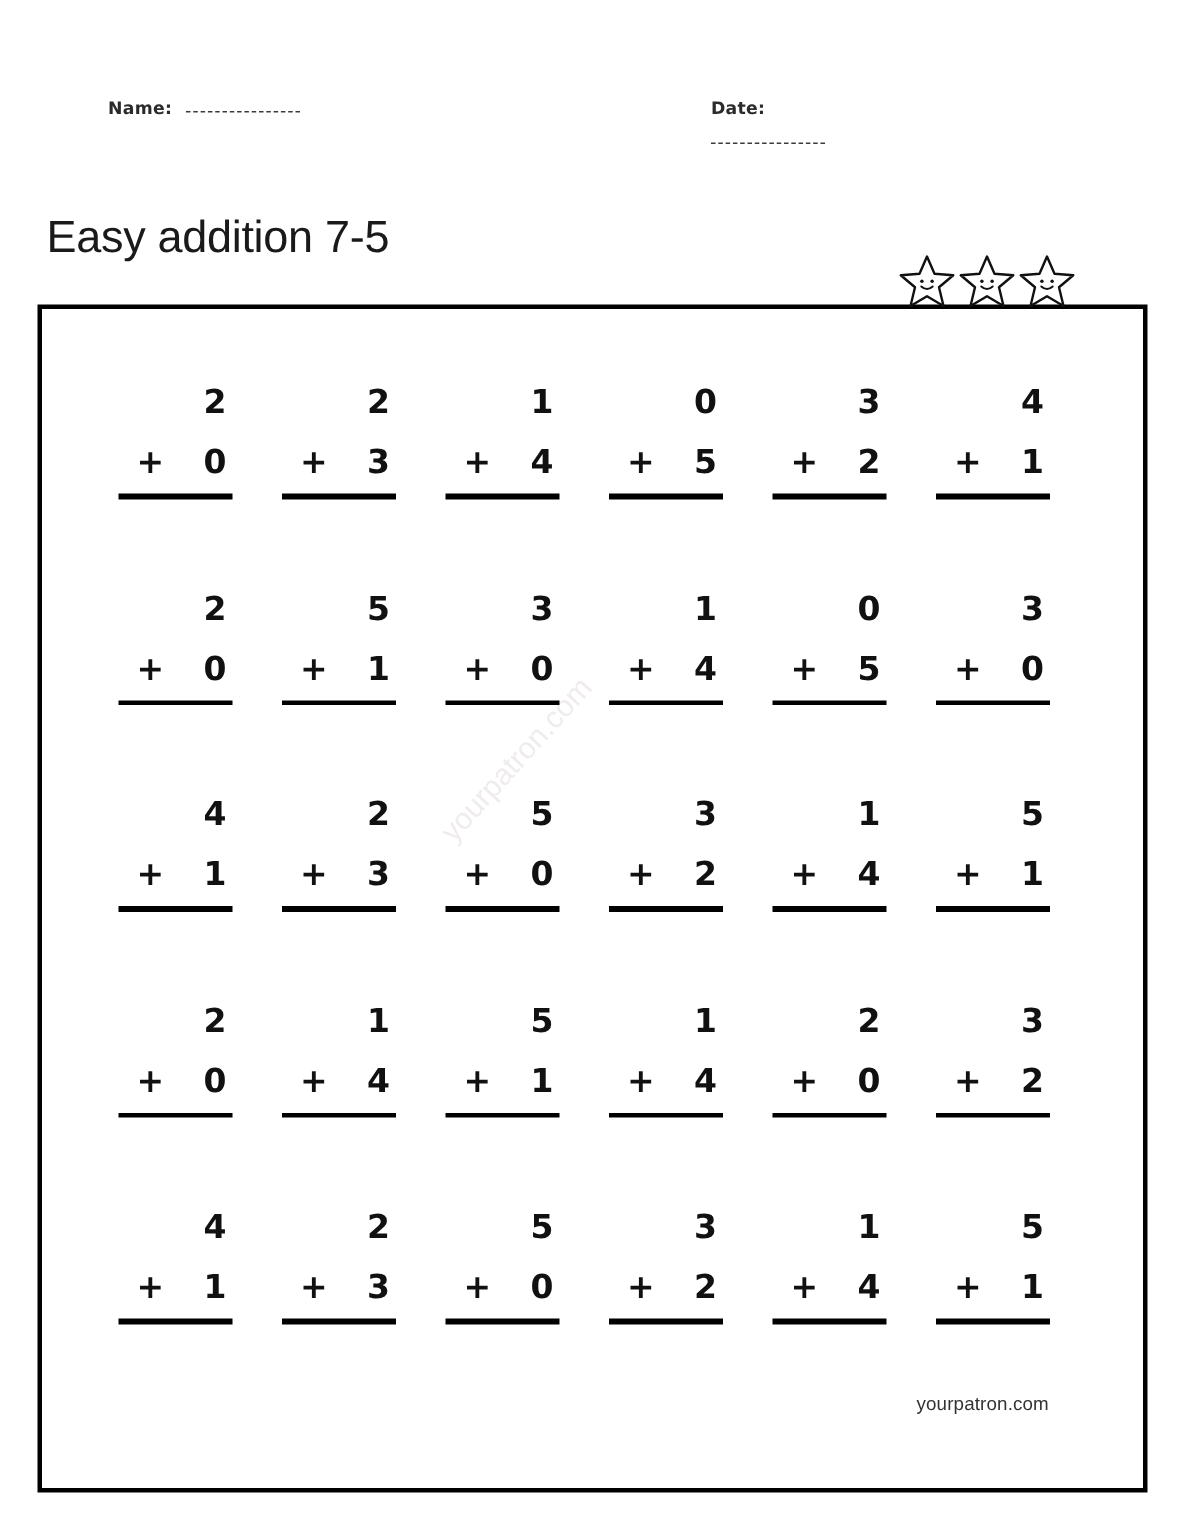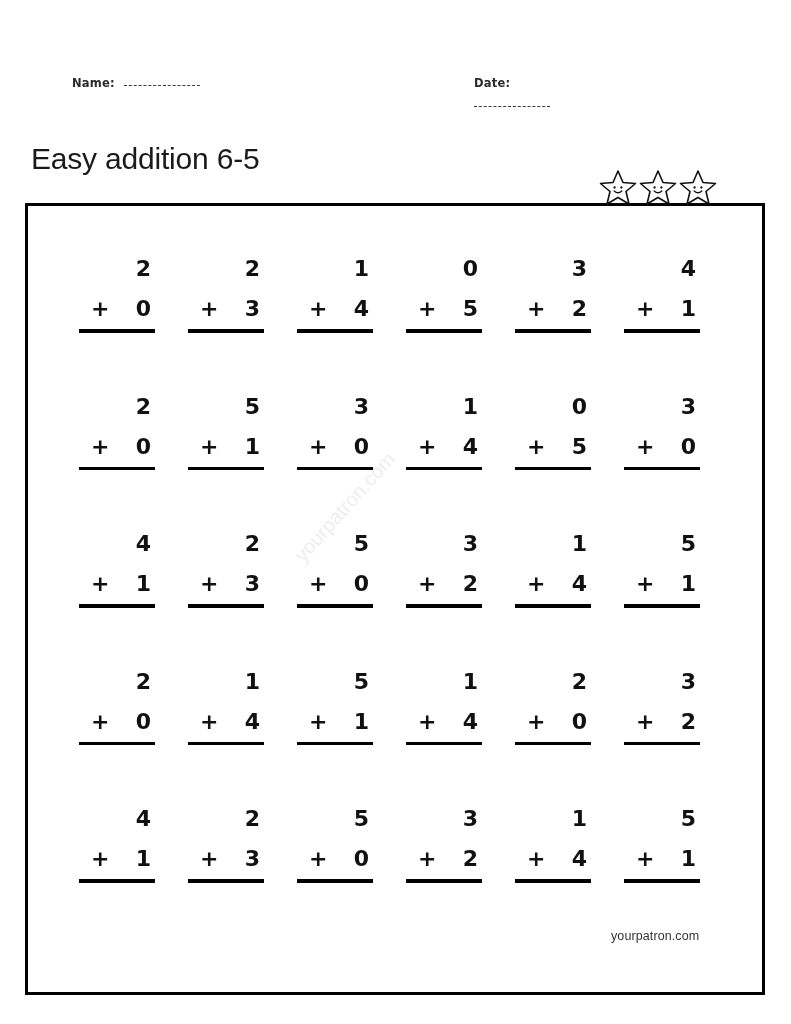--- a/index.html
+++ b/index.html
@@ -13,21 +13,21 @@
     position: relative;
     font-family: "Liberation Sans", sans-serif;
     color: #111111;
     overflow: hidden;
   }
 
   
   .header-row {
     position: absolute;
     left: 0;
-    top: 76px;
+    top: 65px;
     width: 625px;
     height: 26px;
   }
   .field {
     position: absolute;
     display: flex;
     align-items: baseline;
     gap: 9px;
   }
   .field-name { left: 72px; }
@@ -175,21 +175,21 @@
   <div class="field field-name">
     <span class="field-label">Name:</span>
     <span class="field-rule"></span>
   </div>
   <div class="field field-date">
     <span class="field-label">Date:</span>
     <span class="field-rule"></span>
   </div>
 </div>
 
-<div class="title">Easy addition 6-5</div>
+<div class="title">Easy addition 7-5</div>
 
 <div class="stars" id="stars-host">
     <span>
       <svg width="40" height="40" viewBox="0 0 40 40">
         <polygon points="20,3 25,14.5 37.5,15.5 28,23.5 31,36 20,29.5 9,36 12,23.5 2.5,15.5 15,14.5" fill="#ffffff" stroke="#111111" stroke-width="1.6" stroke-linejoin="round"></polygon>
         <circle cx="16.6" cy="19.5" r="1.15" fill="#111111"></circle>
         <circle cx="23.4" cy="19.5" r="1.15" fill="#111111"></circle>
         <path d="M16.2 23 Q20 26.4 23.8 23" fill="none" stroke="#111111" stroke-width="1.3" stroke-linecap="round"></path>
       </svg>
     </span>

